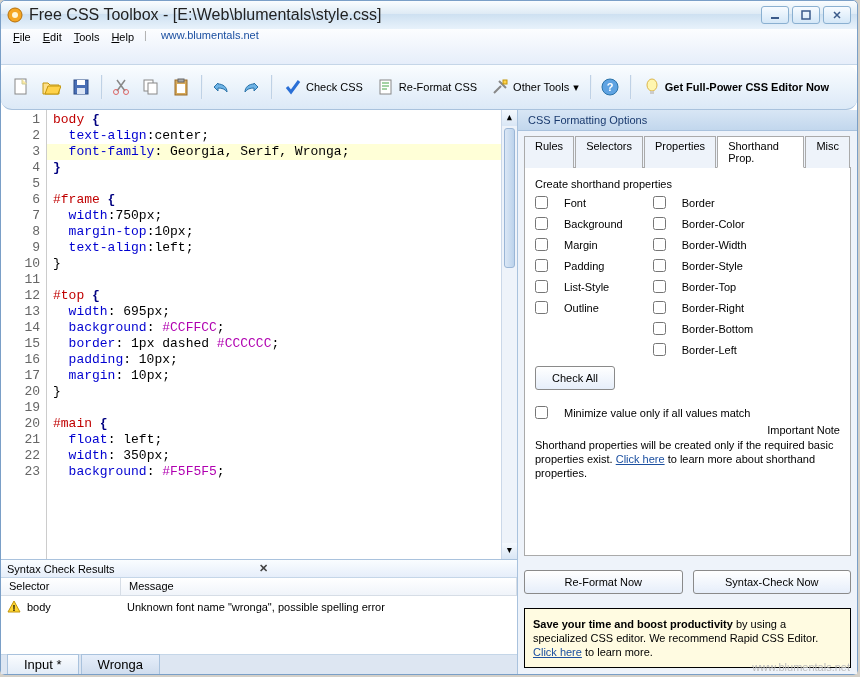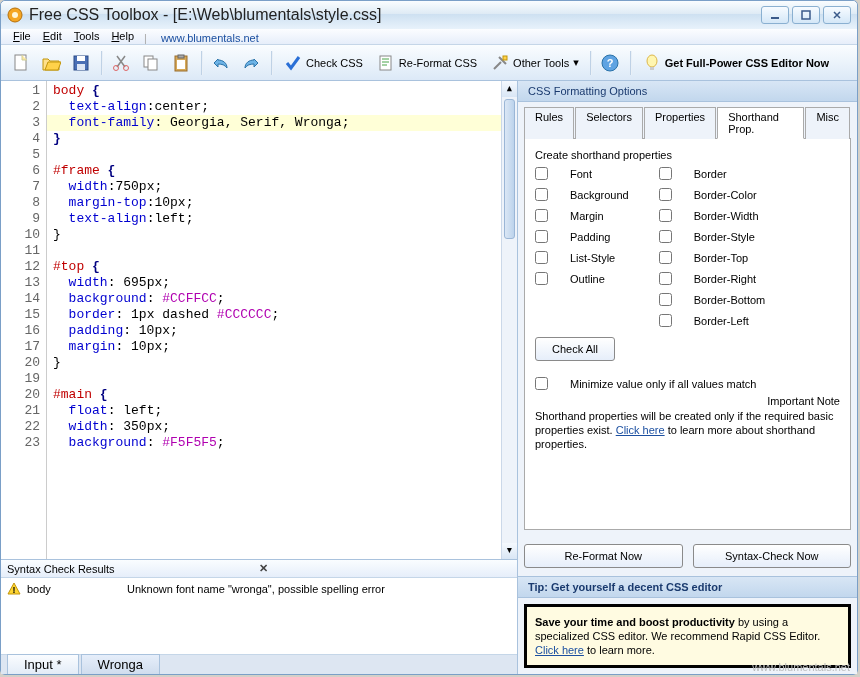--- a/index.html
+++ b/index.html
@@ -5,25 +5,25 @@
 * { box-sizing: border-box; margin: 0; padding: 0; }
 body { font-family: Tahoma, sans-serif; font-size: 11px; background: #d4d0c8; width: 860px; height: 677px; overflow: hidden; }
 .window { background: #fff; border: 1px solid #7a9fc7; border-radius: 5px; width: 858px; height: 675px; display: flex; flex-direction: column; }
 .titlebar { background: linear-gradient(to bottom, #fafdff 0%, #dfebf5 45%, #cde0f1 46%, #e8f2fb 100%); height: 28px; display: flex; align-items: center; padding: 0 6px; border-radius: 5px 5px 0 0; }
 .titlebar-icon { width: 16px; height: 16px; margin-right: 6px; display: inline-block; }
 .titlebar-icon svg { width: 16px; height: 16px; }
 .title { flex: 1; color: #222; font-size: 16px; }
 .win-controls { display: flex; gap: 3px; }
 .win-btn { width: 28px; height: 18px; background: linear-gradient(to bottom, #f7fbff, #d4e7f7); border: 1px solid #8ab0d1; border-radius: 3px; display: flex; align-items: center; justify-content: center; cursor: pointer; }
 .win-btn svg { width: 10px; height: 10px; }
-.menubar { background: linear-gradient(to bottom, #fcfdff, #e6eefa); height: 16px; display: flex; align-items: flex-end; padding: 0 6px; border-bottom: 1px solid #c5d6e8; }
+.menubar { background: linear-gradient(to bottom, #fcfdff, #e6eefa); height: 36px; display: flex; align-items: flex-start; padding: 0 6px; border-bottom: 1px solid #c5d6e8; }
 .menubar span.menu { padding: 2px 6px; cursor: pointer; }
 .menu-link { color: #1b4fa0; text-decoration: none; margin-left: 10px; }
 .menu-sep { color: #aaa; margin: 0 4px; }
-.toolbar { background: linear-gradient(to bottom, #fafdff, #dce9f7); height: 36px; display: flex; align-items: center; padding: 0 6px; border-bottom: 1px solid #a9c2dd; }
+.toolbar { background: linear-gradient(to bottom, #fafdff, #dce9f7); height: 45px; display: flex; align-items: center; padding: 0 6px; border-bottom: 1px solid #a9c2dd; border-radius: 11px; }
 .tb-btn { width: 28px; height: 28px; border: 1px solid transparent; border-radius: 3px; display: flex; align-items: center; justify-content: center; margin-right: 2px; cursor: pointer; }
 .tb-sep { width: 2px; height: 24px; background: linear-gradient(to right, #a9c2dd, #fff); margin: 0 4px; }
 .tb-labeled { display: flex; align-items: center; gap: 4px; padding: 0 6px; height: 28px; border: 1px solid transparent; border-radius: 3px; cursor: pointer; }
 .content { flex: 1; display: flex; overflow: hidden; }
 .left-pane { width: 517px; display: flex; flex-direction: column; border-right: 1px solid #a9c2dd; }
 .editor-area { flex: 1; display: flex; position: relative; overflow: hidden; background: #fff; font-family: "Courier New", monospace; font-size: 13px; line-height: 16px; }
 .gutter { width: 46px; border-right: 1px solid #ccc; text-align: right; padding: 2px 6px 2px 2px; color: #666; background: #fff; }
 .code { flex: 1; padding: 2px 0 2px 6px; white-space: pre; position: relative; }
 .code-line { height: 16px; }
 .hl-line { background: #ffffd7; position: absolute; left: 0; right: 12px; height: 16px; }
@@ -47,30 +47,30 @@
 .btab { padding: 2px 16px; background: linear-gradient(to bottom, #fafcff, #e3ecf7); border: 1px solid #a9c2dd; border-bottom: none; margin-right: 2px; cursor: pointer; font-size: 13px; }
 .btab.inactive { background: linear-gradient(to bottom, #e6eefa, #d0ddee); }
 .right-pane { flex: 1; display: flex; flex-direction: column; background: #eef3fa; overflow: hidden; }
 .rp-header { background: linear-gradient(to bottom, #d8e6f5, #c2d7ed); padding: 4px 10px; font-weight: normal; color: #1a3a6e; border-bottom: 1px solid #a9c2dd; }
 .rp-tabs { display: flex; padding: 4px 6px 0 6px; background: #eef3fa; }
 .rtab { padding: 3px 10px; background: #eef3fa; border: 1px solid #aaa; border-bottom: none; margin-right: 1px; cursor: pointer; position: relative; top: 1px; }
 .rtab.active { background: #fff; border-bottom: 1px solid #fff; }
 .rp-panel { flex: 1; background: #fff; margin: 0 6px 6px 6px; border: 1px solid #aaa; padding: 10px; overflow: auto; }
 .chk-grid { display: flex; gap: 30px; margin-top: 6px; margin-bottom: 10px; }
 .chk-col { display: flex; flex-direction: column; gap: 8px; }
-.chk-col label, .chk-single label { display: flex; align-items: center; gap: 22px; cursor: pointer; }
+.chk-col label, .chk-single label { display: flex; align-items: center; gap: 16px; cursor: pointer; }
 .chk-col input, .chk-single input { width: 13px; height: 13px; }
 .btn { background: linear-gradient(to bottom, #fff, #e6eefa); border: 1px solid #8a8a8a; border-radius: 3px; padding: 5px 16px; cursor: pointer; font-size: 11px; }
 .note-title { font-weight: normal; margin-top: 5px; text-align: right; }
 .note-body { margin-top: 2px; line-height: 14px; }
 .link { color: #1b4fa0; text-decoration: underline; cursor: pointer; }
 .action-btns { display: flex; gap: 10px; padding: 8px 6px; justify-content: center; }
 .action-btns .btn { flex: 1; }
 .tip-header { background: linear-gradient(to bottom, #d8e6f5, #c2d7ed); padding: 4px 10px; font-weight: bold; color: #1a3a6e; border-top: 1px solid #a9c2dd; border-bottom: 1px solid #a9c2dd; }
-.tip-body { background: #fffbe1; border: 3px solid #000000; margin: 6px; padding: 8px; line-height: 14px; }
+.tip-body { background: #fffbe1; border: 1px solid #000000; margin: 6px; padding: 8px; line-height: 14px; }
 .footer-url { position: absolute; right: 10px; bottom: 4px; color: #bbb; font-size: 11px; }
 </style>
 </head>
 <body>
 
 <div class="window">
   <div class="titlebar">
     <span class="titlebar-icon">
       <svg viewBox="0 0 16 16">
           <circle cx="8" cy="8" r="7" fill="#f5a623" stroke="#b6700a"></circle>
@@ -231,20 +231,24 @@
           <div class="sb-thumb"></div>
           <div class="sb-btn" style="bottom:0">▾</div>
         </div>
       </div>
 
       <div class="syntax-results">
         <div class="syntax-header">
           <span>Syntax Check Results</span>
           <span class="syntax-close">✕</span>
         </div>
+        <div class="syntax-cols">
+          <div class="syntax-col syntax-col1">Selector</div>
+          <div class="syntax-col" style="flex:1">Message</div>
+        </div>
         <div class="syntax-row">
           <div class="syntax-cell1">
             <svg width="14" height="14" viewBox="0 0 14 14">
                 <path d="M7 1L13 12H1z" fill="#ffd633" stroke="#c2950a"></path>
                 <text x="7" y="11" text-anchor="middle" font-size="9" font-weight="bold">!</text>
               </svg>
             <span>body</span>
           </div>
           <div>Unknown font name "wronga", possible spelling error</div>
         </div>
@@ -338,20 +342,19 @@
         </div>
         <div class="note-title">Important Note</div>
         <div class="note-body">
           <span>Shorthand properties will be created only if the required basic properties exist. </span><span class="link">Click here</span><span> to learn more about shorthand properties.</span>
         </div>
       </div>
       <div class="action-btns">
         <button class="btn">Re-Format Now</button>
         <button class="btn">Syntax-Check Now</button>
       </div>
-      <div class="tip-header">Tip: Get yourself a decent CSS editor</div>
       <div class="tip-body">
         <b><span>Save your time and boost productivity</span></b><span> by using a specialized CSS editor. We recommend Rapid CSS Editor. </span><span class="link">Click here</span><span> to learn more.</span>
       </div>
     </div>
   </div>
 </div>
 <div class="footer-url">www.blumentals.net</div>
 
 </body></html>

